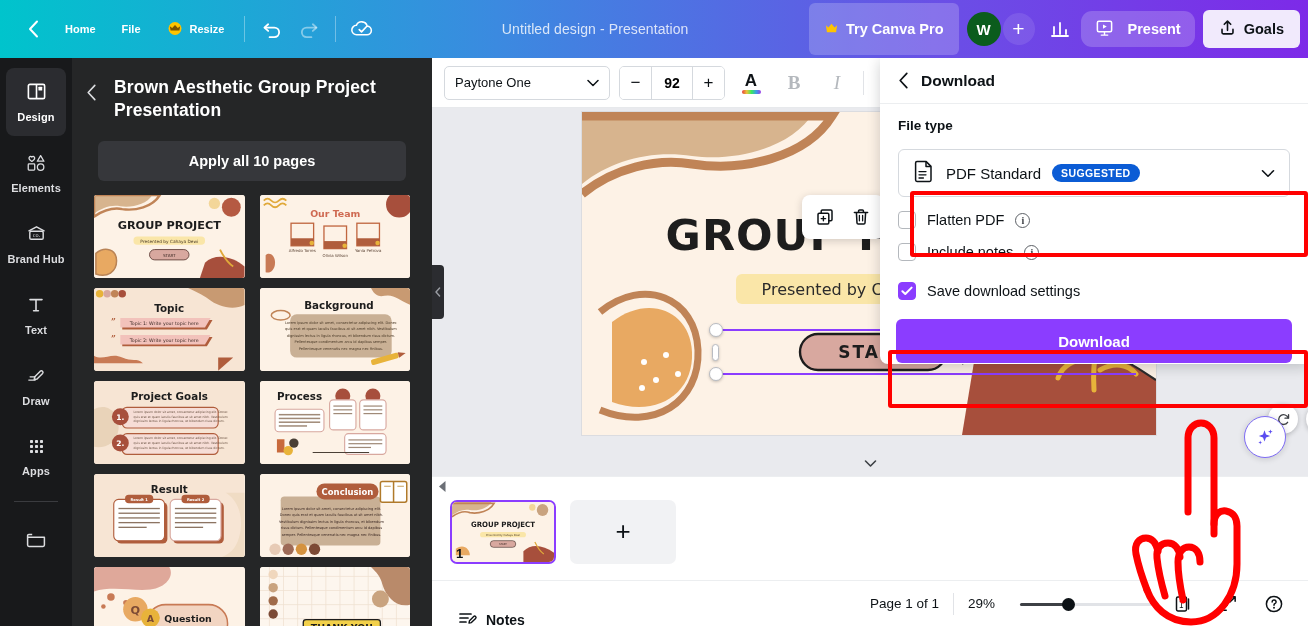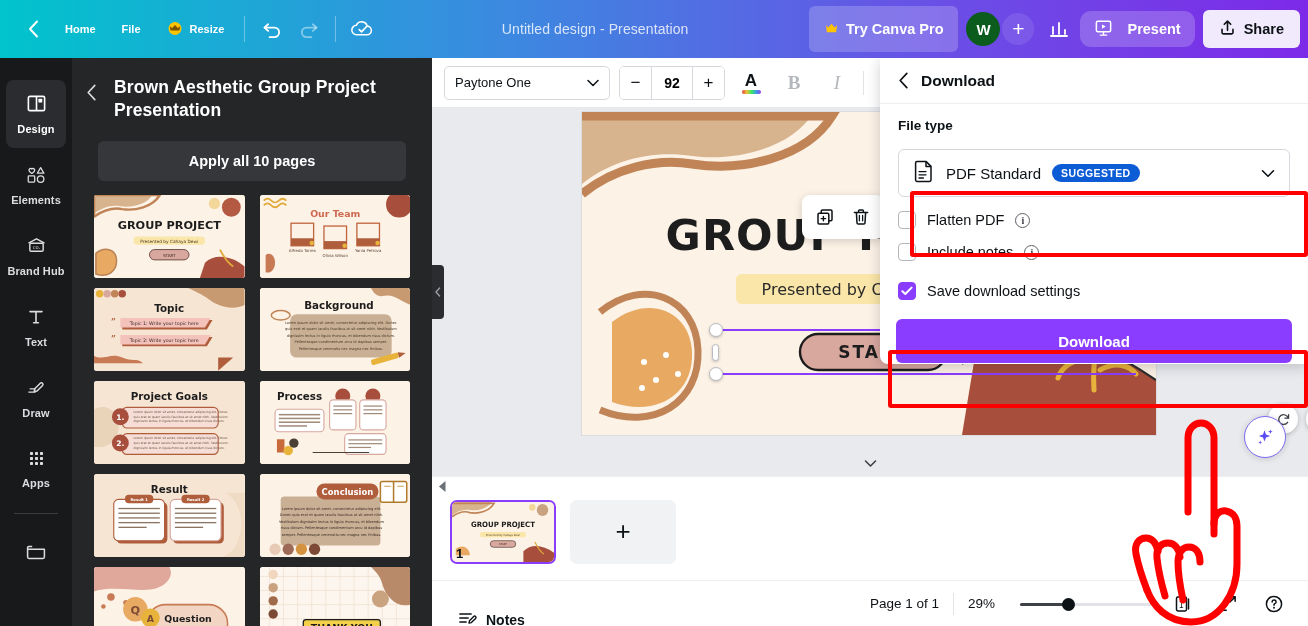--- a/index.html
+++ b/index.html
@@ -30,21 +30,21 @@
     border-radius:6px; cursor:pointer;
   }
   .tb-divider { width:1px; height:26px; background:rgba(255,255,255,.34); margin:0 7px; }
   .crown { font-size:14px; line-height:1; }
   .tb-title {
     flex:1; text-align:center; font-size:14px; font-weight:400;
     color:rgba(255,255,255,.80); letter-spacing:.1px;
   }
   .tb-right { display:flex; align-items:center; gap:2px; }
   .pro-btn {
-    display:flex; align-items:center; gap:7px; height:46px; padding:0 15px;
+    display:flex; align-items:center; gap:7px; height:52px; padding:0 15px;
     border-radius:6px; background:rgba(255,255,255,.20);
     font-size:14.5px; font-weight:700; cursor:pointer;
   }
   .avatar-wrap { display:flex; align-items:center; padding:0 4px 0 6px; }
   .avatar {
     width:34px; height:34px; border-radius:50%; background:#0b5c1d;
     display:flex; align-items:center; justify-content:center;
     font-size:15px; font-weight:700; color:#fff; cursor:pointer;
   }
   .plus-btn {
@@ -64,21 +64,21 @@
     font-size:14.5px; font-weight:700; cursor:pointer; margin-left:6px;
   }
 
   
   .main { flex:1; display:flex; min-height:0; position:relative; }
 
   
   .rail {
     width:72px; flex:0 0 72px; background:#18191b;
     display:flex; flex-direction:column; align-items:center;
-    padding-top:22px; position:relative; z-index:20;
+    padding-top:10px; position:relative; z-index:20;
   }
   .rail-item {
     width:60px; height:68px; border-radius:8px; margin-bottom:3px;
     display:flex; flex-direction:column; align-items:center; justify-content:center;
     gap:5px; cursor:pointer; color:#dcdde0;
   }
   .rail-item.active { background:#2b2c30; color:#fff; }
   .rail-label { font-size:11px; font-weight:600; letter-spacing:.1px; }
   .rail-sep { width:44px; height:1px; background:#3a3b3f; margin:7px 0 6px; }
 
@@ -393,21 +393,21 @@
         </span>
         <span>Present</span>
       </div>
       <div class="share-btn">
         <span>
           <svg width="17" height="17" viewBox="0 0 18 18" fill="none" aria-hidden="true">
               <path d="M9 12V2.4M5.6 5.6 9 2.2l3.4 3.4" stroke="#0d1216" stroke-width="1.7" stroke-linecap="round" stroke-linejoin="round"></path>
               <path d="M3.2 11v3.4a1.4 1.4 0 0 0 1.4 1.4h8.8a1.4 1.4 0 0 0 1.4-1.4V11" stroke="#0d1216" stroke-width="1.7" stroke-linecap="round"></path>
             </svg>
         </span>
-        <span>Share</span>
+        <span>Goals</span>
       </div>
     </div>
   </div>
 
   <div class="main">
 
     <div class="rail">
       <div class="rail-item active">
         <span>
           <svg width="21" height="21" viewBox="0 0 22 22" fill="none" aria-hidden="true">

